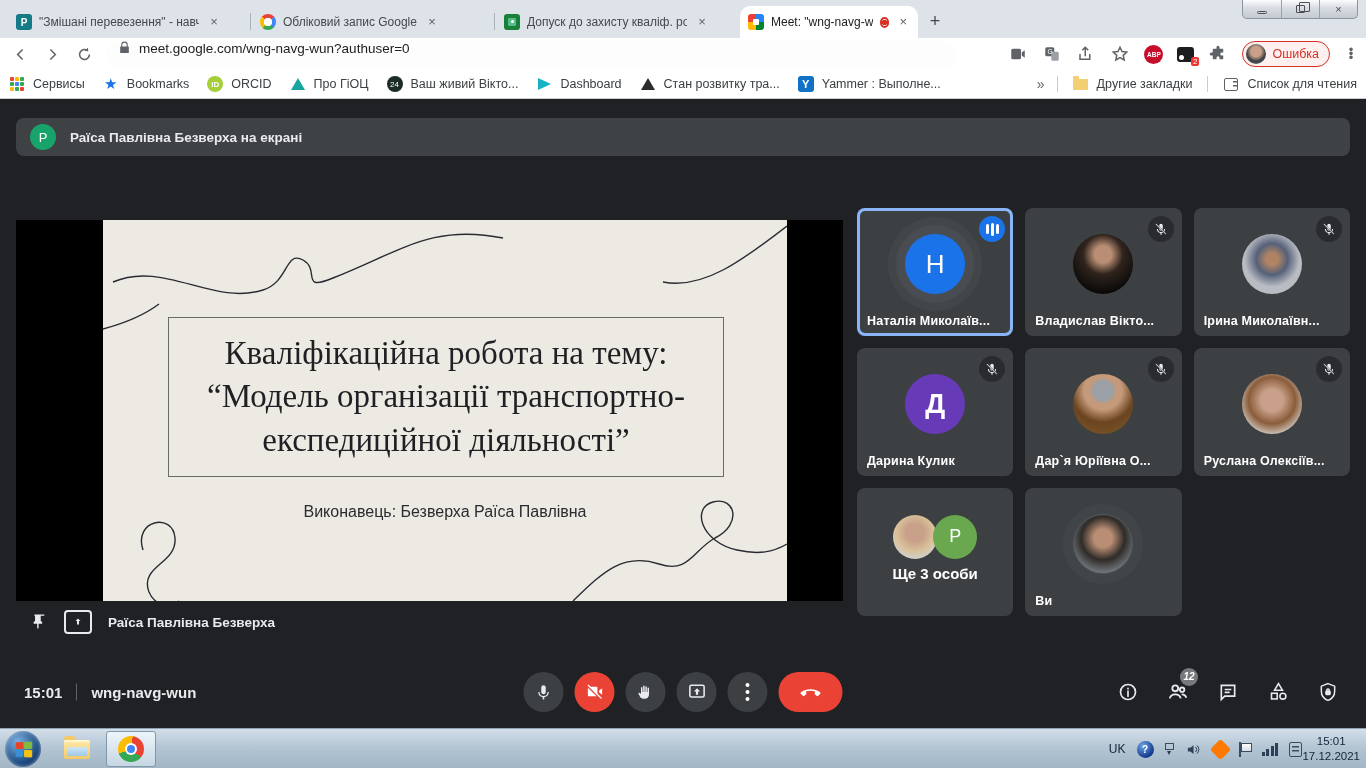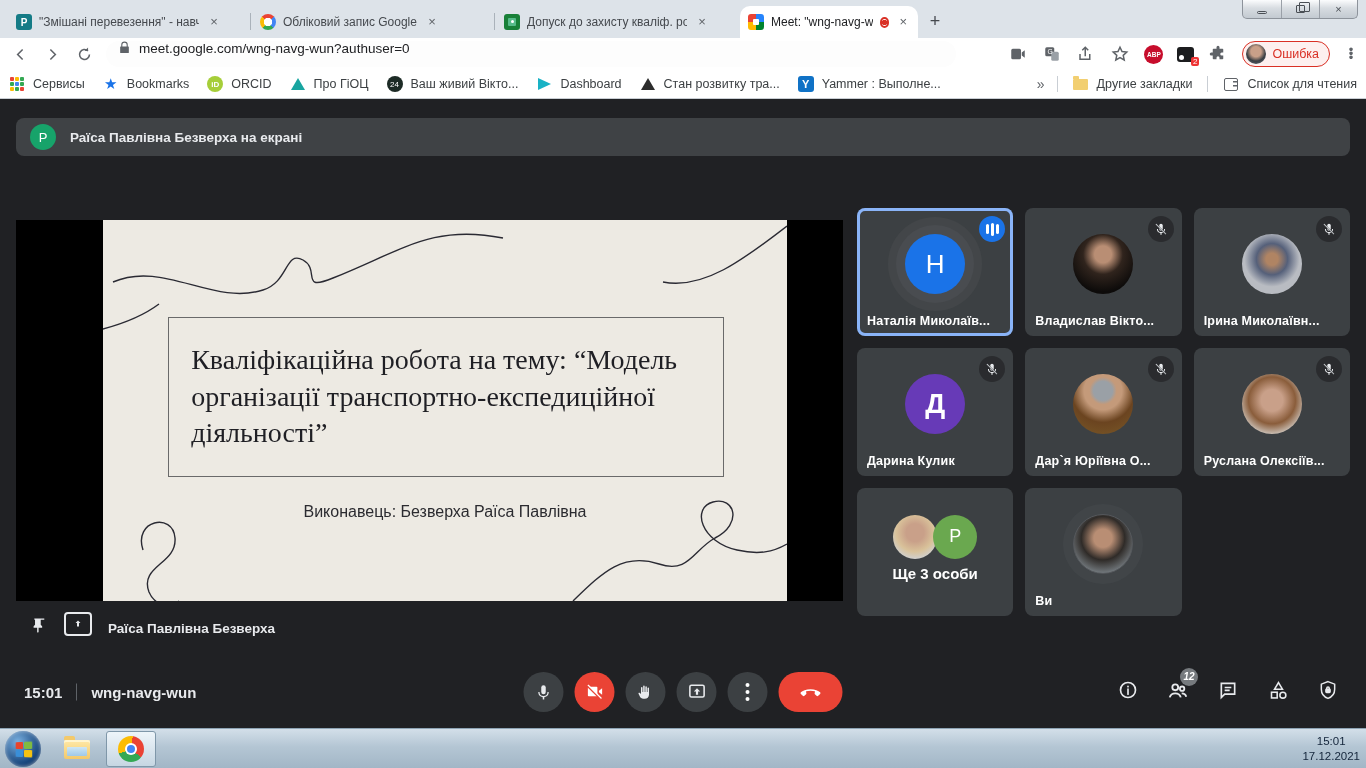--- a/index.html
+++ b/index.html
@@ -70,21 +70,21 @@
   
   .page { position:absolute; left:0; top:100px; width:1366px; height:628px; background:#202124; }
   .banner { position:absolute; left:16px; top:18px; width:1334px; height:38px; background:#3f4245; border-radius:8px; display:flex; align-items:center; gap:14px; padding:0 14px; }
   .bav { width:26px; height:26px; border-radius:50%; background:#17a36a; color:#fff; font-size:13px; display:flex; align-items:center; justify-content:center; }
   .bantxt { color:#e8eaed; font-size:13.5px; font-weight:bold; }
 
   .stage { position:absolute; left:16px; top:120px; width:827px; height:381px; background:#000; }
   .slide { position:absolute; left:87px; top:0; width:684px; height:381px; background:#edeae3; }
   .squiggles { position:absolute; inset:0; }
   .titlebox { position:absolute; left:65px; top:97px; width:556px; height:160px; border:1px solid #6a6a6a; display:flex; align-items:center; justify-content:center; }
-  .slidetitle { font-family:"Liberation Serif", serif; font-size:28px; line-height:1.32; color:#1f1f24; text-align:left; width:92%; }
+  .slidetitle { font-family:"Liberation Serif", serif; font-size:33px; line-height:1.32; color:#1f1f24; text-align:center; width:92%; }
   .slideauthor { position:absolute; left:0; top:283px; width:100%; text-align:center; font-size:16px; color:#2b2b30; }
 
   .tiles { position:absolute; left:857px; top:108px; width:493px; height:408px; display:grid; grid-template-columns:repeat(3,1fr); grid-template-rows:repeat(3,128px); gap:12px; }
   .tile { position:relative; background:#3c4043; border-radius:8px; overflow:hidden; }
   .tile.speaking { box-shadow:inset 0 0 0 3px #8ab4f8; }
   .tname { position:absolute; left:10px; bottom:8px; color:#fff; font-size:12.5px; font-weight:bold; letter-spacing:.2px; white-space:nowrap; }
   .micoff { position:absolute; right:8px; top:8px; width:26px; height:26px; border-radius:50%; background:rgba(32,33,36,.65); display:flex; align-items:center; justify-content:center; }
   .speakbadge { position:absolute; right:8px; top:8px; width:26px; height:26px; border-radius:50%; background:#1a73e8; display:flex; align-items:center; justify-content:center; gap:2px; }
   .speakbadge i { width:3px; height:10px; background:#fff; border-radius:2px; }
   .speakbadge i:nth-child(2){ height:13px; }
@@ -97,35 +97,35 @@
   .av-inna { background:radial-gradient(circle at 50% 40%, #caa184 0 22%, #b78d5e 45%, #cbe24a 78%); }
   .av-rus { background:radial-gradient(circle at 50% 44%, #c9a089 0 24%, #8a5d3b 52%, #d8d4cf 80%); }
   .av-darya { background:radial-gradient(circle at 50% 28%, #9aa0a6 0 18%, #c49a7a 26% 36%, #6b4420 60%, #7a5a28 100%); }
   .av-you { background:radial-gradient(circle at 50% 40%, #b98e74 0 20%, #2f2b28 48%, #6e7478 75%); border:1px solid #55585c; box-shadow:0 0 0 10px rgba(90,94,98,.18); }
   .moreavs { position:absolute; left:50%; top:38%; transform:translate(-50%,-50%); width:84px; height:44px; }
   .mav { position:absolute; width:44px; height:44px; border-radius:50%; }
   .mav.photo { left:0; background:radial-gradient(circle at 50% 40%, #c9a089 0 26%, #d9c29a 55%, #cfd2d6 80%); }
   .mav.green { right:0; background:#6aa84f; color:#fff; font-size:18px; display:flex; align-items:center; justify-content:center; }
   .morelabel { position:absolute; left:0; top:60%; width:100%; text-align:center; color:#fff; font-size:15px; font-weight:bold; }
 
-  .pinbar { position:absolute; left:30px; top:508px; height:28px; display:flex; align-items:flex-end; gap:16px; color:#e8eaed; }
+  .pinbar { position:absolute; left:30px; top:508px; height:28px; display:flex; align-items:center; gap:16px; color:#e8eaed; }
   .pintxt { font-size:13.5px; font-weight:bold; }
   .boxpresent { width:28px; height:24px; border:2px solid #e8eaed; border-radius:4px; display:flex; align-items:center; justify-content:center; }
 
   .bottombar { position:absolute; left:0; bottom:0; width:1366px; height:73px; }
   .meetingmeta { position:absolute; left:24px; top:50%; transform:translateY(-50%); display:flex; align-items:center; gap:14px; color:#e8eaed; font-size:15px; font-weight:bold; }
   .metadiv { width:1px; height:17px; background:#5f6368; }
   .ctrls { position:absolute; left:50%; top:50%; transform:translate(-50%,-50%); display:flex; align-items:center; gap:11px; }
   .cbtn { width:40px; height:40px; border-radius:50%; background:#3c4043; display:flex; align-items:center; justify-content:center; }
   .cbtn.red { background:#ea4335; }
   .endcall { width:64px; height:40px; border-radius:20px; background:#ea4335; display:flex; align-items:center; justify-content:center; }
   .dots3 { display:flex; flex-direction:column; gap:3px; }
   .dots3 i { width:4px; height:4px; border-radius:50%; background:#fff; }
   .rightctrls { position:absolute; right:26px; top:50%; transform:translateY(-50%); display:flex; align-items:center; gap:26px; }
-  .ric { position:relative; width:24px; height:24px; display:flex; justify-content:center;font-style:italic; }
+  .ric { position:relative; width:24px; height:24px; display:flex; align-items:center; justify-content:center;font-style:italic; }
   .cntbadge { position:absolute; right:-8px; top:-12px; min-width:18px; height:18px; border-radius:9px; background:#767a7e; color:#fff; font-size:10px; font-weight:bold; display:flex; align-items:center; justify-content:center; padding:0 3px; }
 
   
   .taskbar { position:absolute; left:0; top:728px; width:1366px; height:40px; background:linear-gradient(#d3dfe9,#b4c6d4 45%,#a2b6c6); border-top:1px solid #8ea4b5; }
   .starto { position:absolute; left:5px; top:2px; width:36px; height:36px; border-radius:50%; background:radial-gradient(circle at 35% 30%, #7ab0e0, #17457c 65%, #0a2348); box-shadow:inset 0 0 4px rgba(255,255,255,.6); display:flex; align-items:center; justify-content:center; }
   .winflag { display:grid; grid-template-columns:8px 8px; grid-template-rows:7px 7px; gap:1px; transform:perspective(40px) rotateY(-14deg); }
   .winflag i { border-radius:1px; }
   .winflag i:nth-child(1){background:#e8442c}.winflag i:nth-child(2){background:#7fbb42}.winflag i:nth-child(3){background:#3a8fd8}.winflag i:nth-child(4){background:#f5c211}
   .tbtn { position:absolute; top:2px; width:50px; height:36px; display:flex; align-items:center; justify-content:center; border-radius:3px; }
   .tbtn.active { background:linear-gradient(#eef5fa,#c6d6e2); border:1px solid #7f97a9; }
@@ -538,19 +538,37 @@
           <i></i>
           <i></i>
         </span>
     </div>
     <div class="tbtn" style="left:52px">
       <span class="folder"></span>
     </div>
     <div class="tbtn active" style="left:106px">
       <span class="chromeic"></span>
     </div>
+    <div class="tray">
+      <span>UK</span>
+      <span class="qmark">?</span>
+      <span class="hidicons"><b></b>▾</span>
+      <svg width="17" height="15" viewBox="0 0 24 24" fill="#2e4055">
+          <path d="M3 9h4l5-4v14l-5-4H3z"></path>
+          <path d="M15 8a5 5 0 0 1 0 8M17.5 5.5a8.5 8.5 0 0 1 0 13" stroke="#2e4055" stroke-width="1.6" fill="none"></path>
+        </svg>
+      <span class="avast"></span>
+      <span class="flagic"></span>
+      <span class="sig">
+          <i></i>
+          <i></i>
+          <i></i>
+          <i></i>
+        </span>
+      <span class="clip"></span>
+    </div>
     <div class="clock">
       <span>15:01</span>
       <span>17.12.2021</span>
     </div>
   </div>
 
 </div>
 
 </body></html>

